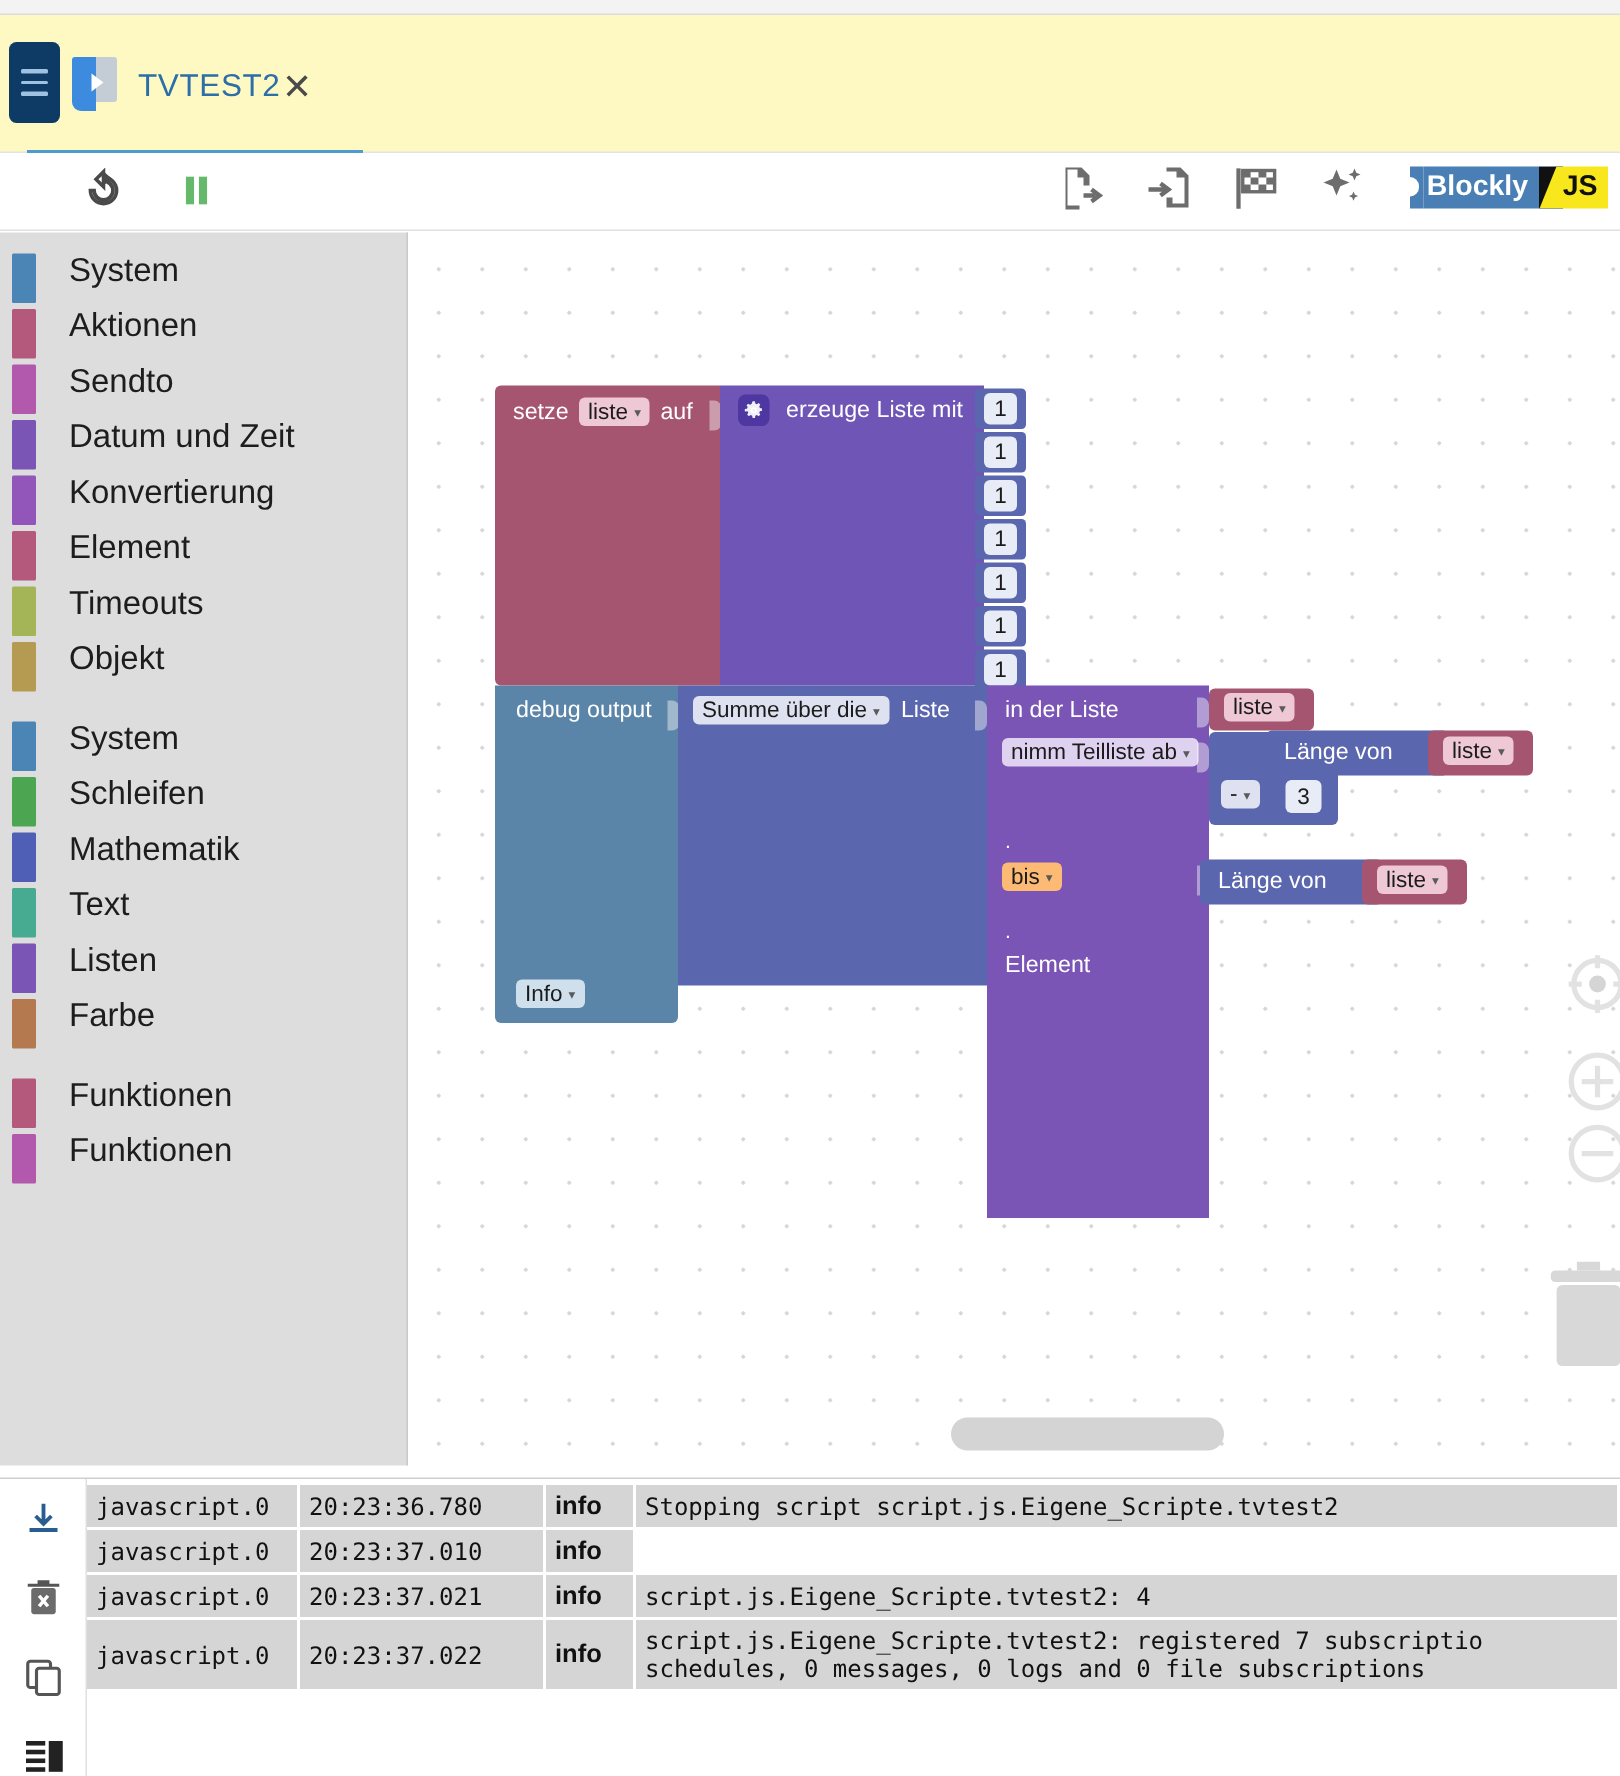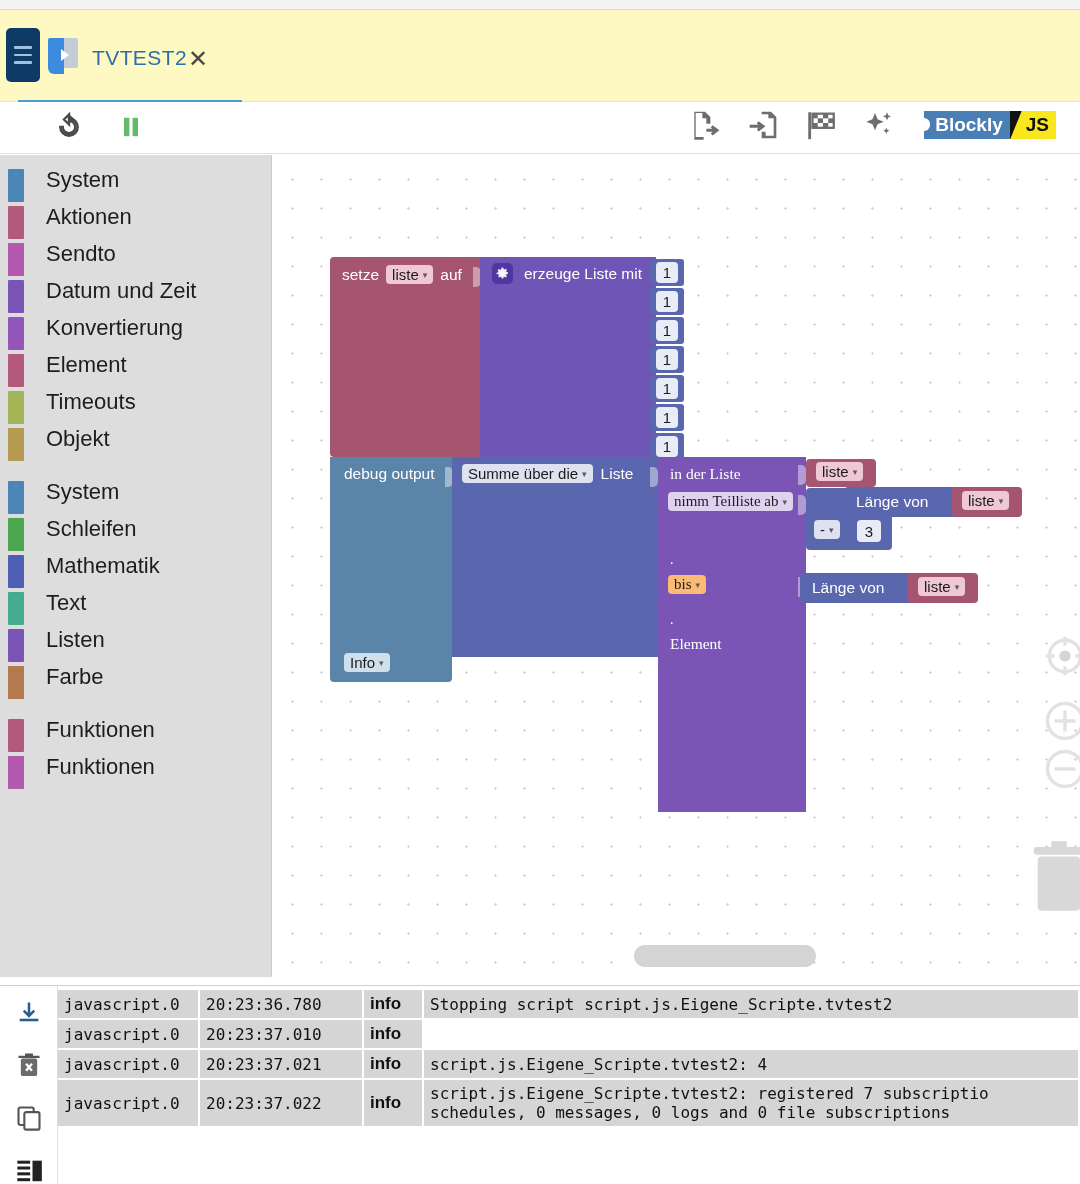--- a/index.html
+++ b/index.html
@@ -33,21 +33,21 @@
   .tabtitle { position:absolute; left:92px; top:36px; font-size:21px; color:#2c6fa8;
     letter-spacing:.4px; cursor:pointer; }
   .tabclose { position:absolute; left:186px; top:38px; width:24px; height:24px;
     cursor:pointer; color:#4a4a4a; font-size:24px; line-height:22px; font-weight:300; text-align:center; }
   .tabunderline { position:absolute; left:18px; top:90px; width:224px; height:3px; background:#4e9ccb; }
 
   
   .toolbar { position:absolute; left:0; top:102px; width:1080px; height:52px;
     background:#ffffff; border-bottom:1px solid #e0e0e0; }
   .tb-left { position:absolute; left:52px; top:8px; display:flex; gap:28px; align-items:center; }
-  .tb-right { position:absolute; right:24px; top:6px; display:flex; gap:24px; align-items:center; }
+  .tb-right { position:absolute; right:8px; top:6px; display:flex; gap:24px; align-items:center; }
   .tbicon { width:34px; height:34px; cursor:pointer; display:flex; align-items:center; justify-content:center; }
 
   .blocklyjs { display:flex; align-items:center; height:28px; cursor:pointer; position:relative;
     margin-left:4px; }
   .bj-notch { width:9px; height:28px; background:#4a7fb5; position:relative; }
   .bj-notch:after { content:""; position:absolute; left:0; top:7px; width:6px; height:13px;
     background:#ffffff; border-radius:0 6px 6px 0; }
   .bj-blue { background:#4a7fb5; color:#ffffff; font-weight:bold; font-size:19px;
     padding:0 7px 0 2px; height:28px; line-height:28px; font-family:"Liberation Sans",sans-serif; }
   .bj-slash { width:16px; height:28px; background:#4a7fb5; position:relative; overflow:hidden; }
@@ -337,21 +337,21 @@
       <div style="position:absolute; left:10px; top:7px; display:flex; align-items:center; gap:8px;">
         <span class="fld" style="background:#dde1f0;">
           <span>Summe über die</span>
           <span class="ar">▾</span>
         </span>
         <span class="bt">Liste</span>
       </div>
       <div class="notch" style="left:198px; top:10px;"></div>
     </div>
 
-    <div class="blk" style="left:386px; top:302px; width:148px; height:355px; background:#7a55b5;font-family:Liberation Serif, serif;">
+    <div class="blk" style="left:386px; top:302px; width:148px; height:355px; background:#7a55b5;">
       <div class="bt" style="position:absolute; left:12px; top:8px;">in der Liste</div>
       <span class="fld" style="position:absolute; left:10px; top:35px; background:#ded2f0;">
         <span>nimm Teilliste ab</span>
         <span class="ar">▾</span>
       </span>
       <div class="bt" style="position:absolute; left:12px; top:95px; font-size:14px;">.</div>
       <span class="fld" style="position:absolute; left:10px; top:118px; background:#fdba74;">
         <span>bis</span>
         <span class="ar">▾</span>
       </span>

